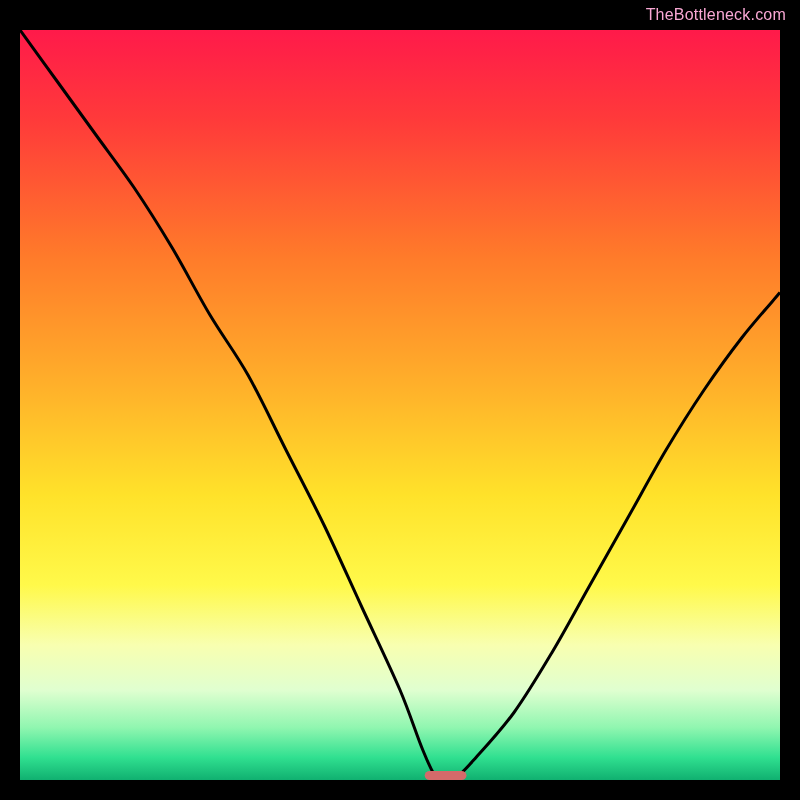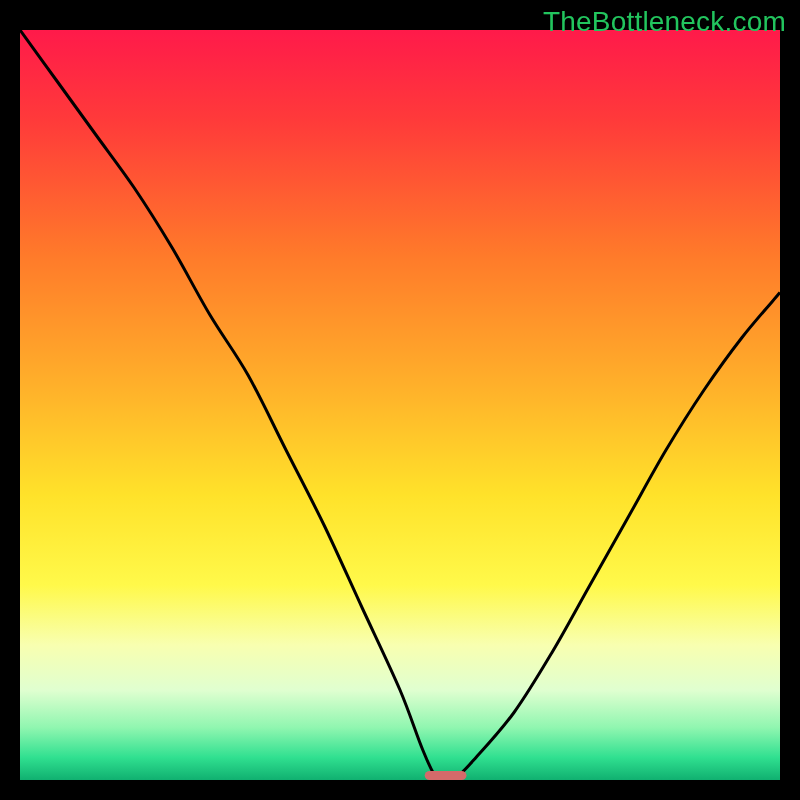--- a/index.html
+++ b/index.html
@@ -14,22 +14,22 @@
   .frame {
     position: relative;
     width: 800px;
     height: 800px;
     background: #000;
   }
   .watermark {
     position: absolute;
     top: 6px;
     right: 14px;
-    color: #22c55e;
-    font-size: 28px;
+    color: #f9a8d4;
+    font-size: 16px;
     font-weight: 500;
     letter-spacing: 0.2px;
     z-index: 10;
     margin-left: 21px;
   }
   .plot-wrap {
     position: absolute;
     left: 20px;
     top: 30px;
     width: 760px;

